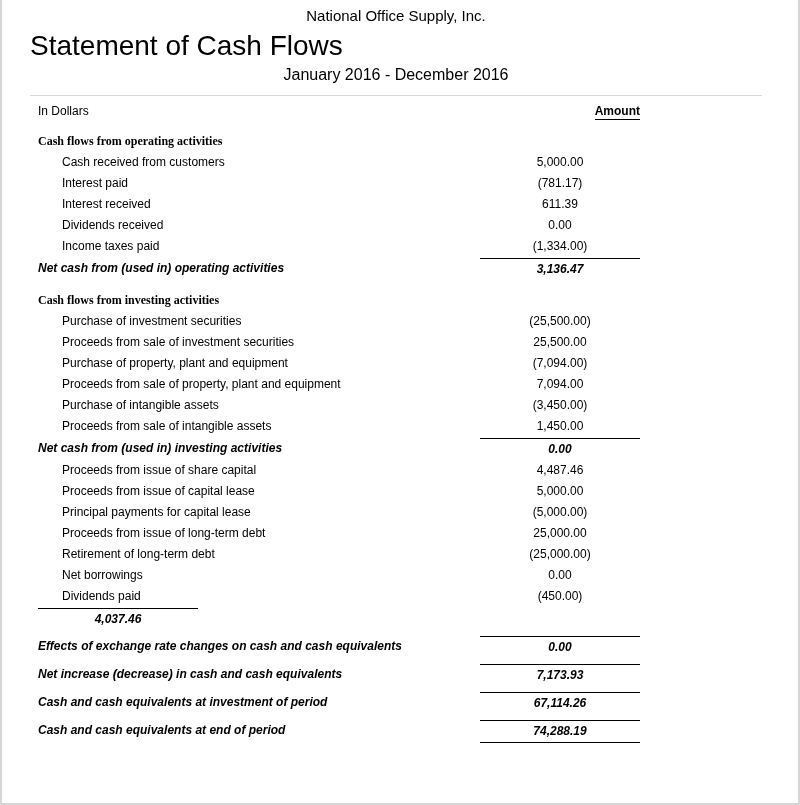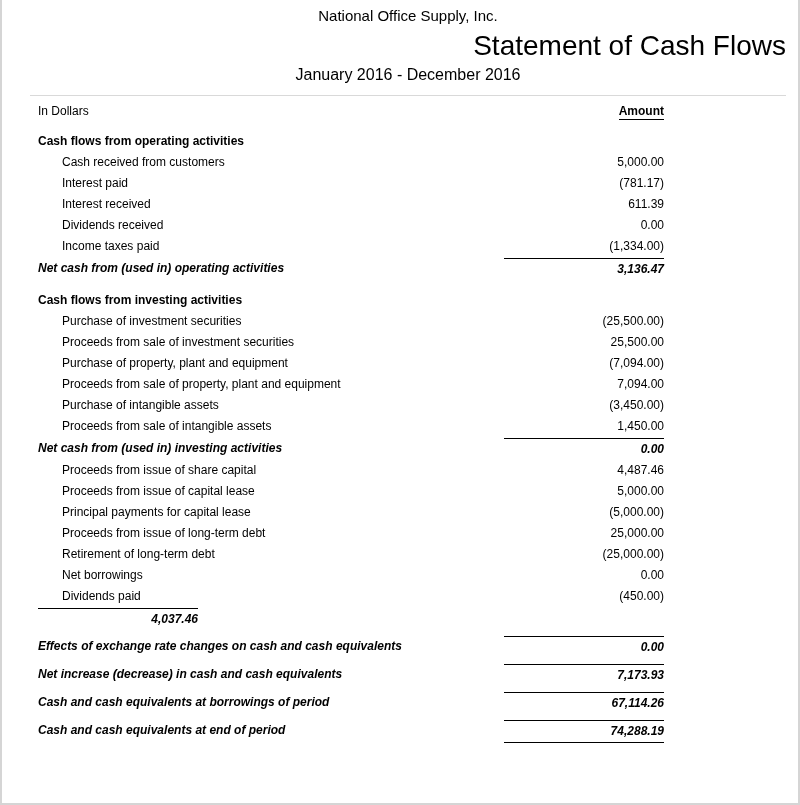--- a/index.html
+++ b/index.html
@@ -10,37 +10,37 @@
     color: #000000;
     -webkit-font-smoothing: antialiased;
   }
   .page {
     box-sizing: border-box;
     width: 800px; height: 805px;
     background: #ffffff;
     border-left: 2px solid #d5d5d5;
     border-right: 2px solid #d5d5d5;
     border-bottom: 2px solid #d5d5d5;
-    padding: 6px 12px 4px 28px;
+    padding: 6px 36px 4px 28px;
   }
   .company { text-align: center; font-size: 15px; line-height: 20px; }
-  .title   { text-align: right; font-size: 28px; font-weight: 400; line-height: 36px; margin-top: 2px; }
+  .title   { text-align: left; font-size: 28px; font-weight: 400; line-height: 36px; margin-top: 2px; }
   .period  { text-align: center; font-size: 16px; line-height: 16px; margin-top: 3px; }
   .header-rule { border-top: 1px solid #d9d9d9; margin-top: 12px; }
 
   .col-headers { display: flex; align-items: center; font-size: 12px; padding: 8px 0 3px 8px; }
   .left-head   { flex: 1; font-weight: 400; }
   .amount-head { width: 160px; margin-right: 122px; text-align: right; font-weight: 700; }
   .amount-head .underlined { border-bottom: 1px solid #000; padding-bottom: 1px; }
 
   .row { display: flex; font-size: 12px; line-height: 21px; padding-left: 8px; }
   .row .label  { flex: 1; }
-  .row .amount { width: 160px; margin-right: 122px; text-align: right; white-space: nowrap; }
+  .row .amount { width: 160px; margin-right: 122px; text-align: center; white-space: nowrap; }
 
-  .row.heading { font-weight: 700; margin-top: 10px; }
+  .row.heading { font-weight: 700; margin-top: 10px; font-family: Liberation Serif, serif; }
   .row.detail .label { padding-left: 24px; }
   .row.total   { font-weight: 700; font-style: italic; margin-top: 1px; }
   .row.total .amount   { border-top: 1px solid #000; }
   .row.summary { font-weight: 700; font-style: italic; margin-top: 6px; }
   .row.summary .amount { border-top: 1px solid #000; }
   .row.final .amount   { border-bottom: 1px solid #000; }
 </style>
 </head>
 <body>
 
@@ -150,21 +150,21 @@
       </div>
       <div class="row summary">
         <span class="label">Effects of exchange rate changes on cash and cash equivalents</span>
         <span class="amount">0.00</span>
       </div>
       <div class="row summary">
         <span class="label">Net increase (decrease) in cash and cash equivalents</span>
         <span class="amount">7,173.93</span>
       </div>
       <div class="row summary">
-        <span class="label">Cash and cash equivalents at borrowings of period</span>
+        <span class="label">Cash and cash equivalents at investment of period</span>
         <span class="amount">67,114.26</span>
       </div>
       <div class="row summary final">
         <span class="label">Cash and cash equivalents at end of period</span>
         <span class="amount">74,288.19</span>
       </div>
     </div>
 </div>
 
 </body></html>

